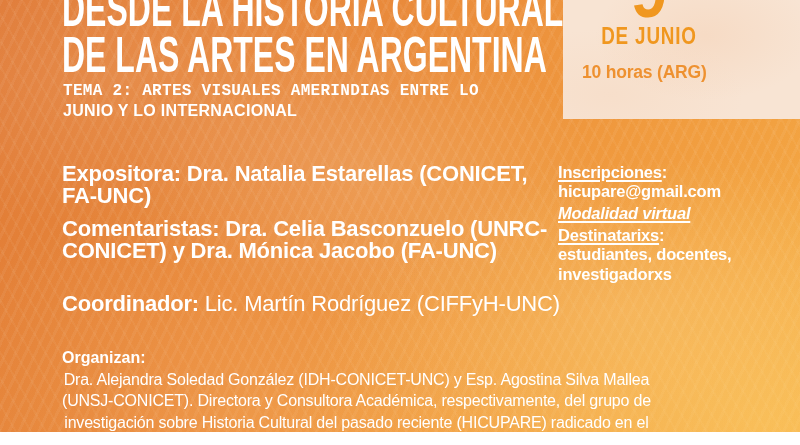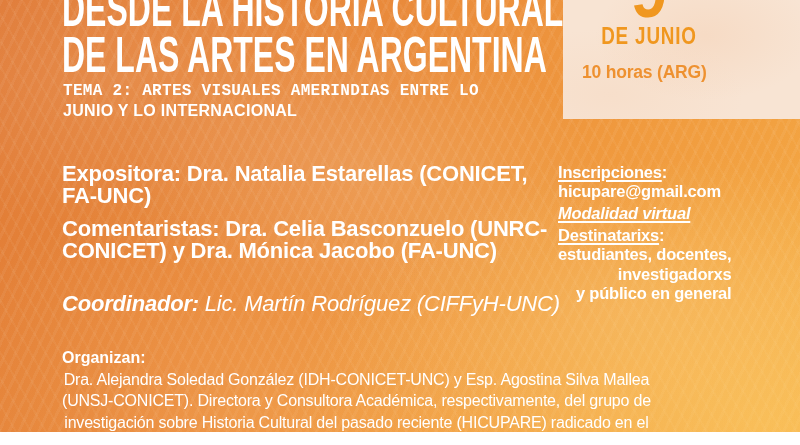--- a/index.html
+++ b/index.html
@@ -35,29 +35,29 @@
     transform:scaleX(0.88);transform-origin:50% 100%;}
   .month{position:absolute;top:25px;left:0;width:172px;text-align:center;
     font-size:23px;line-height:23px;font-weight:700;color:#f0971f;letter-spacing:1px;
     transform:scaleX(0.82);transform-origin:50% 0;white-space:nowrap;}
   .time{position:absolute;top:62px;left:19px;font-size:17.5px;font-weight:700;
     color:#ee9130;letter-spacing:-0.2px;white-space:nowrap;}
 
   .info-block{position:absolute;left:62px;color:#ffffff;}
   .info-line{font-weight:700;font-size:22px;line-height:22px;
     letter-spacing:-0.2px;white-space:nowrap;}
-  .exp{top:163px;} .com{top:218px;} .coord{top:293px;font-style:italic;}
+  .exp{top:163px;} .com{top:218px;} .coord{top:293px;}
   .coord .label{font-weight:700;} .coord .value{font-weight:400;}
 
   .sidebar{position:absolute;left:558px;top:163px;color:#ffffff;}
   .sb-line{font-weight:700;font-size:16.5px;line-height:19px;white-space:nowrap;letter-spacing:-0.2px;}
   .sb-gap{margin-top:3px;}
   .u{text-decoration:underline;text-decoration-thickness:1.5px;text-underline-offset:2px;}
   .ital{font-style:italic;}
-  .dest-lines .sb-line{line-height:19.5px;text-align:right;}
+  .dest-lines .sb-line{line-height:19.5px;}
 
   .organizers{position:absolute;left:62px;top:347px;color:#ffffff;}
   .org-label{font-weight:700;font-size:16px;line-height:21.5px;white-space:nowrap;}
   .org-line{font-weight:400;font-size:16px;line-height:21.5px;
     letter-spacing:-0.2px;white-space:nowrap;text-align:center;}
 </style>
 </head>
 <body>
 
 <div class="poster">
@@ -96,21 +96,20 @@
     <div class="sb-line">hicupare@gmail.com</div>
 
     <div class="sb-line sb-gap ital u">Modalidad virtual</div>
 
     <div class="sb-line sb-gap">
       <span class="u">Destinatarixs</span><span>:</span>
     </div>
     <div class="dest-lines">
       <div class="sb-line">estudiantes, docentes,</div>
       <div class="sb-line">investigadorxs</div>
-      <div class="sb-line">y público en general</div>
     </div>
   </div>
 
   <div class="organizers">
     <div class="org-label">Organizan:</div>
     <div class="org-line">Dra. Alejandra Soledad González (IDH-CONICET-UNC) y Esp. Agostina Silva Mallea</div>
     <div class="org-line">(UNSJ-CONICET). Directora y Consultora Académica, respectivamente, del grupo de</div>
     <div class="org-line">investigación sobre Historia Cultural del pasado reciente (HICUPARE) radicado en el</div>
     <div class="org-line">CIFFyH-UNC.</div>
   </div>

